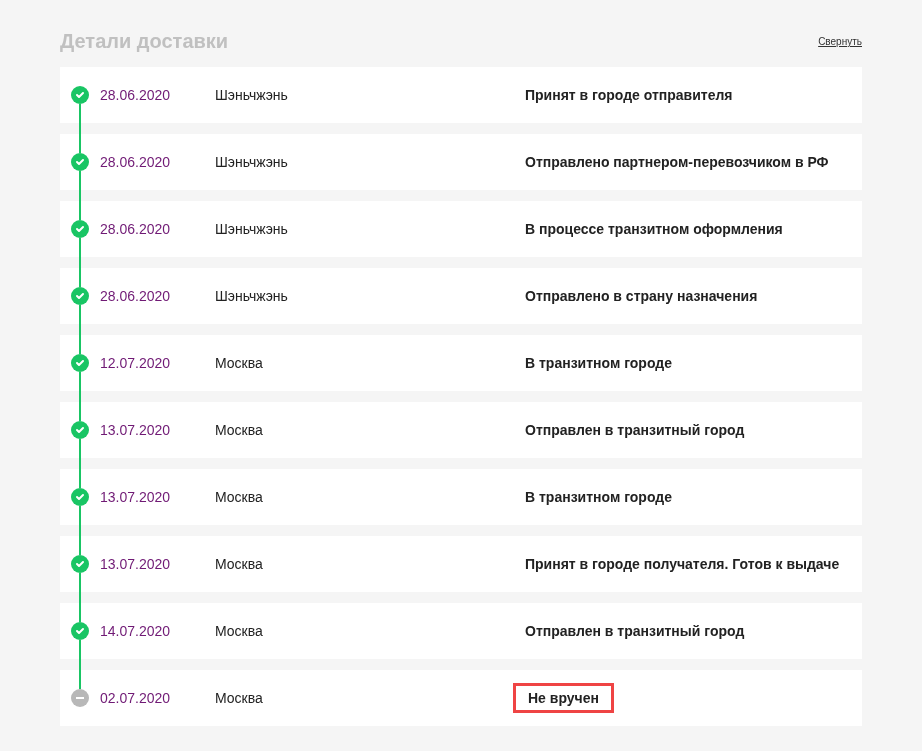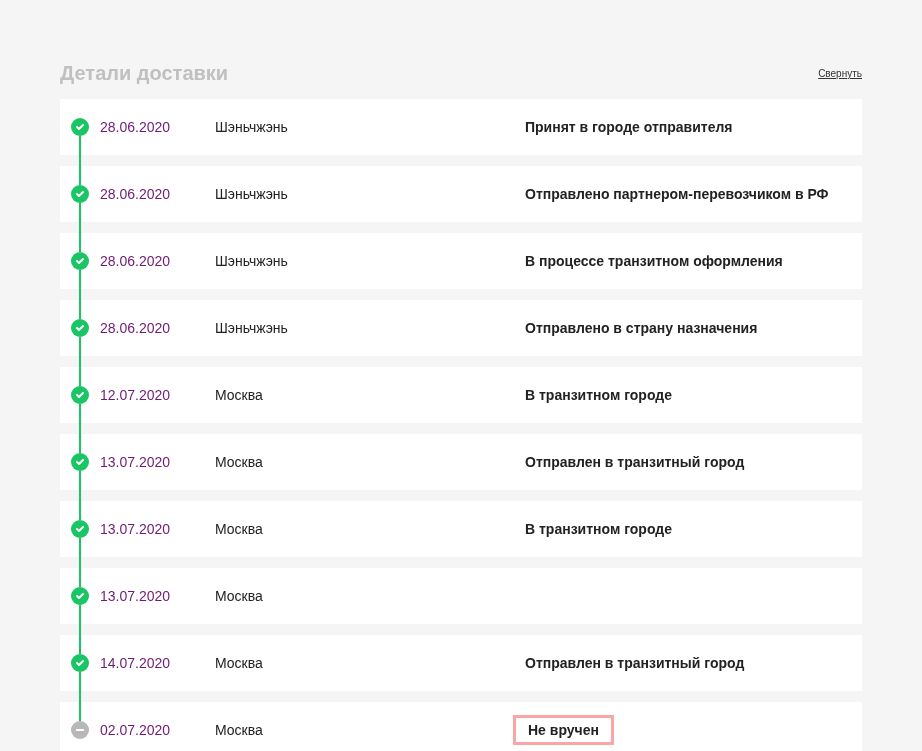--- a/index.html
+++ b/index.html
@@ -8,21 +8,20 @@
       background: #f5f5f5;
       width: 922px;
       height: 751px;
       padding: 30px 60px;
     }
     .header {
       display: flex;
       justify-content: space-between;
       align-items: center;
       margin-bottom: 14px;
-      margin-top: 32px;
     }
     .title {
       font-size: 20px;
       font-weight: bold;
       color: #c0c0c0;
     }
     .collapse-link {
       font-size: 10px;
       color: #333;
       text-decoration: underline;
@@ -77,21 +76,21 @@
       font-size: 14px;
       color: #222;
     }
     .status-cell {
       flex: 1;
       font-size: 14px;
       font-weight: bold;
       color: #222;
     }
     .highlight-box {
-      border: 3px solid #fca5a5;
+      border: 3px solid #ef4444;
       padding: 4px 12px;
       display: inline-block;
       margin-left: -12px;
     }
   </style>
 </head>
 <body>
 
 <div class="header">
   <div class="title">Детали доставки</div>
@@ -193,20 +192,21 @@
     <div class="row">
       <div class="marker-cell">
         <div class="marker marker-done">
           <svg width="10" height="10" viewBox="0 0 10 10" fill="none">
             <path d="M2 5L4 7L8 3" stroke-width="2" stroke-linecap="round" stroke-linejoin="round"></path>
           </svg>
         </div>
       </div>
       <div class="date-cell">13.07.2020</div>
       <div class="city-cell">Москва</div>
+      <div class="status-cell">Принят в городе получателя. Готов к выдаче</div>
     </div>
     <div class="line" style="top: 506px; height: 49px;"></div>
     <div class="row">
       <div class="marker-cell">
         <div class="marker marker-done">
           <svg width="10" height="10" viewBox="0 0 10 10" fill="none">
             <path d="M2 5L4 7L8 3" stroke-width="2" stroke-linecap="round" stroke-linejoin="round"></path>
           </svg>
         </div>
       </div>

